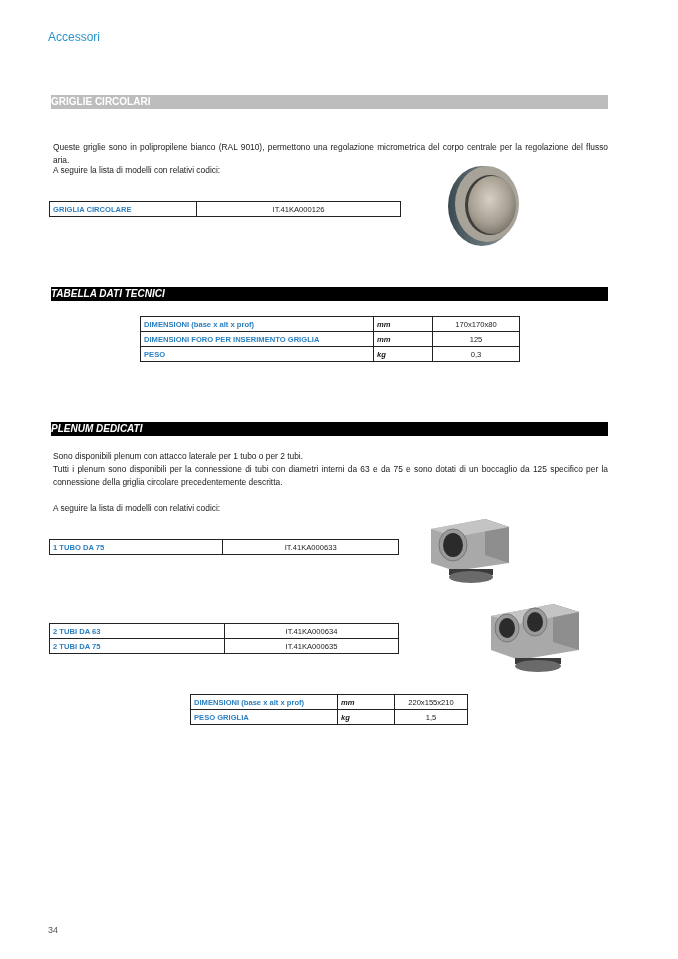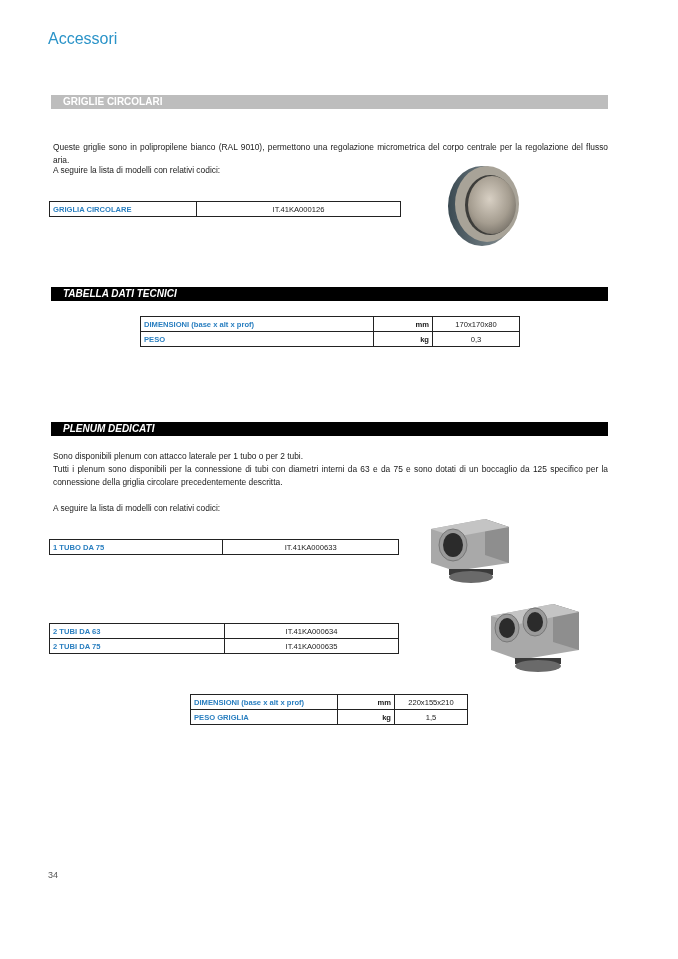--- a/index.html
+++ b/index.html
@@ -1,31 +1,31 @@
 <!DOCTYPE html>
 <html><head>
 <meta charset="utf-8">
 <style>
   html, body { margin:0; padding:0; background:#ffffff; }
   body { width:678px; height:959px; position:relative; overflow:hidden;
          font-family:"Liberation Sans", "DejaVu Sans", sans-serif; color:#1a1a1a; }
   .abs { position:absolute; }
-  .header-title { left:48px; top:30px; font-size:16px; color:#2a93c8; }
+  .header-title { left:48px; top:30px; font-size:12px; color:#2a93c8; }
   .section-bar { left:51px; width:557px; height:14px; background:#bdbdbd;
                  color:#ffffff; font-weight:bold; font-size:10px; line-height:14px;
-                 padding-left:12px; box-sizing:border-box; }
+                 padding-left:0; box-sizing:border-box; }
   .section-bar.light { background:#000000; font-style:italic; }
   .para { left:53px; width:555px; font-size:8.4px; line-height:13px; text-align:justify; }
   .para p { margin:0; }
   table.t { position:absolute; border-collapse:collapse; font-size:7.6px; }
   table.t td { border:1.5px solid #222; height:14px; padding:0 3px; }
   table.t td.lbl { color:#2a7fc0; font-weight:bold; text-align:left; }
-  table.t td.unit { font-weight:bold; text-align:right; }
+  table.t td.unit { font-style:italic; font-weight:bold; text-align:left; }
   table.t td.val { text-align:center; }
-  .page-num { left:48px; top:870px; font-size:9px; color:#555; }
+  .page-num { left:48px; top:925px; font-size:9px; color:#555; }
   svg { display:block; }
 </style>
 </head>
 <body>
 
 <div class="abs header-title">Accessori</div>
 
 <div class="abs section-bar" style="top:95px;">GRIGLIE CIRCOLARI</div>
 <div class="abs para" style="top:141px;">
   <p>Queste griglie sono in polipropilene bianco (RAL 9010), permettono una regolazione micrometrica del corpo centrale per la regolazione del flusso aria.</p>
@@ -63,20 +63,25 @@
 </div>
 
 <div class="abs section-bar light" style="top:287px;">TABELLA DATI TECNICI</div>
 
 <table class="t" style="left:140px; top:316px; width:380px;">
   <tbody>
       <tr>
     <td class="lbl" style="width:226px;">DIMENSIONI (base x alt x prof)</td>
     <td class="unit" style="width:52px;">mm</td>
     <td class="val">170x170x80</td>
+  </tr>
+  <tr>
+    <td class="lbl">DIMENSIONI FORO PER INSERIMENTO GRIGLIA</td>
+    <td class="unit">mm</td>
+    <td class="val">125</td>
   </tr>
   <tr>
     <td class="lbl">PESO</td>
     <td class="unit">kg</td>
     <td class="val">0,3</td>
   </tr>
 </tbody>
   </table>
 
 <div class="abs section-bar light" style="top:422px;">PLENUM DEDICATI</div>

